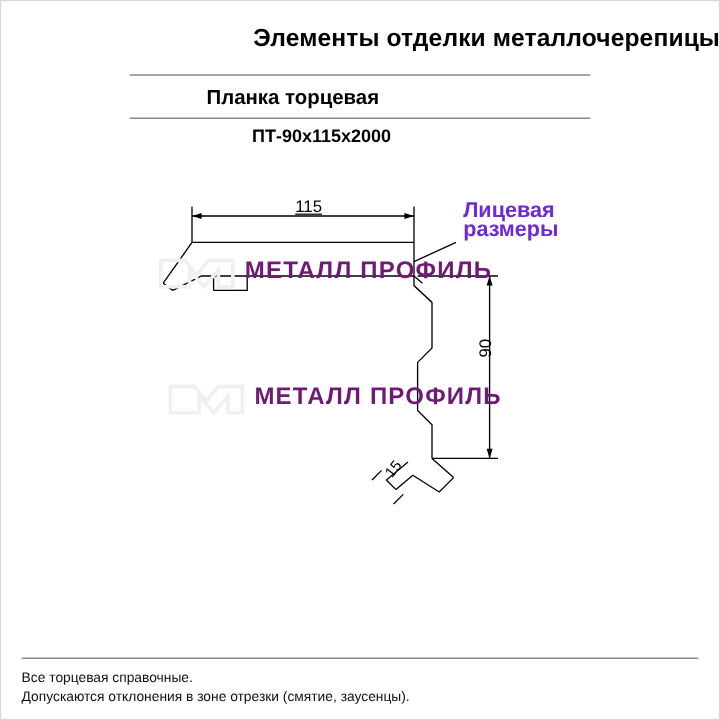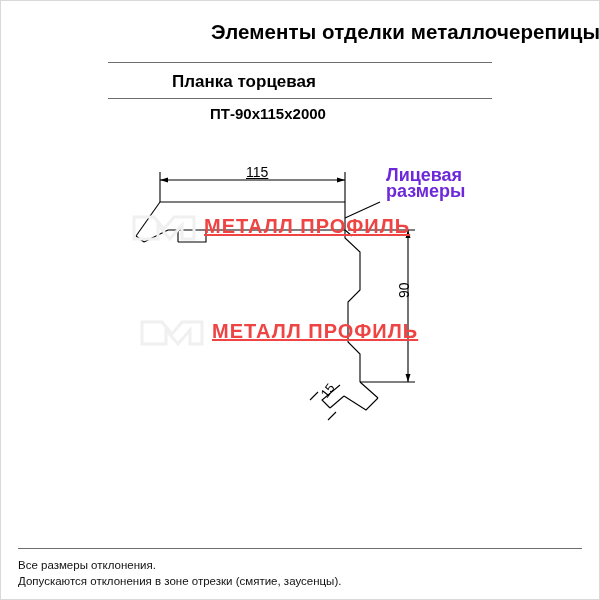--- a/index.html
+++ b/index.html
@@ -74,24 +74,23 @@
   #footer-line-2 { top: 574px; }
 
   .wm {
     position: absolute;
     pointer-events: none;
     user-select: none;
   }
   .wm-text {
     font-size: 20px;
     font-weight: bold;
-    color: #ef4444;
+    color: #701a75;
     letter-spacing: 1px;
     white-space: nowrap;
-    text-decoration: underline;
   }
   .lbl {
     position: absolute;
     font-size: 13.5px;
     color: #000;
     white-space: nowrap;
   }
   .lbl-face {
     position: absolute;
     font-size: 18px;
@@ -175,14 +174,14 @@
 
   <div class="lbl" style="left:396px; top:168px; font-size:14px; transform: rotate(-90deg); transform-origin: left top;">90</div>
 
   <div class="lbl" style="left:318px; top:262px; font-size:12.5px; transform: rotate(-52deg); transform-origin: left top;">15</div>
 
   <div class="lbl-face" style="left:386px; top:38px;">Лицевая</div>
   <div class="lbl-face" style="left:386px; top:54px;">размеры</div>
 </div>
 
 <div class="rule" id="rule-3"></div>
-<div class="footer" id="footer-line-1">Все размеры отклонения.</div>
+<div class="footer" id="footer-line-1">Все торцевая справочные.</div>
 <div class="footer" id="footer-line-2">Допускаются отклонения в зоне отрезки (смятие, заусенцы).</div>
 
 </body></html>

